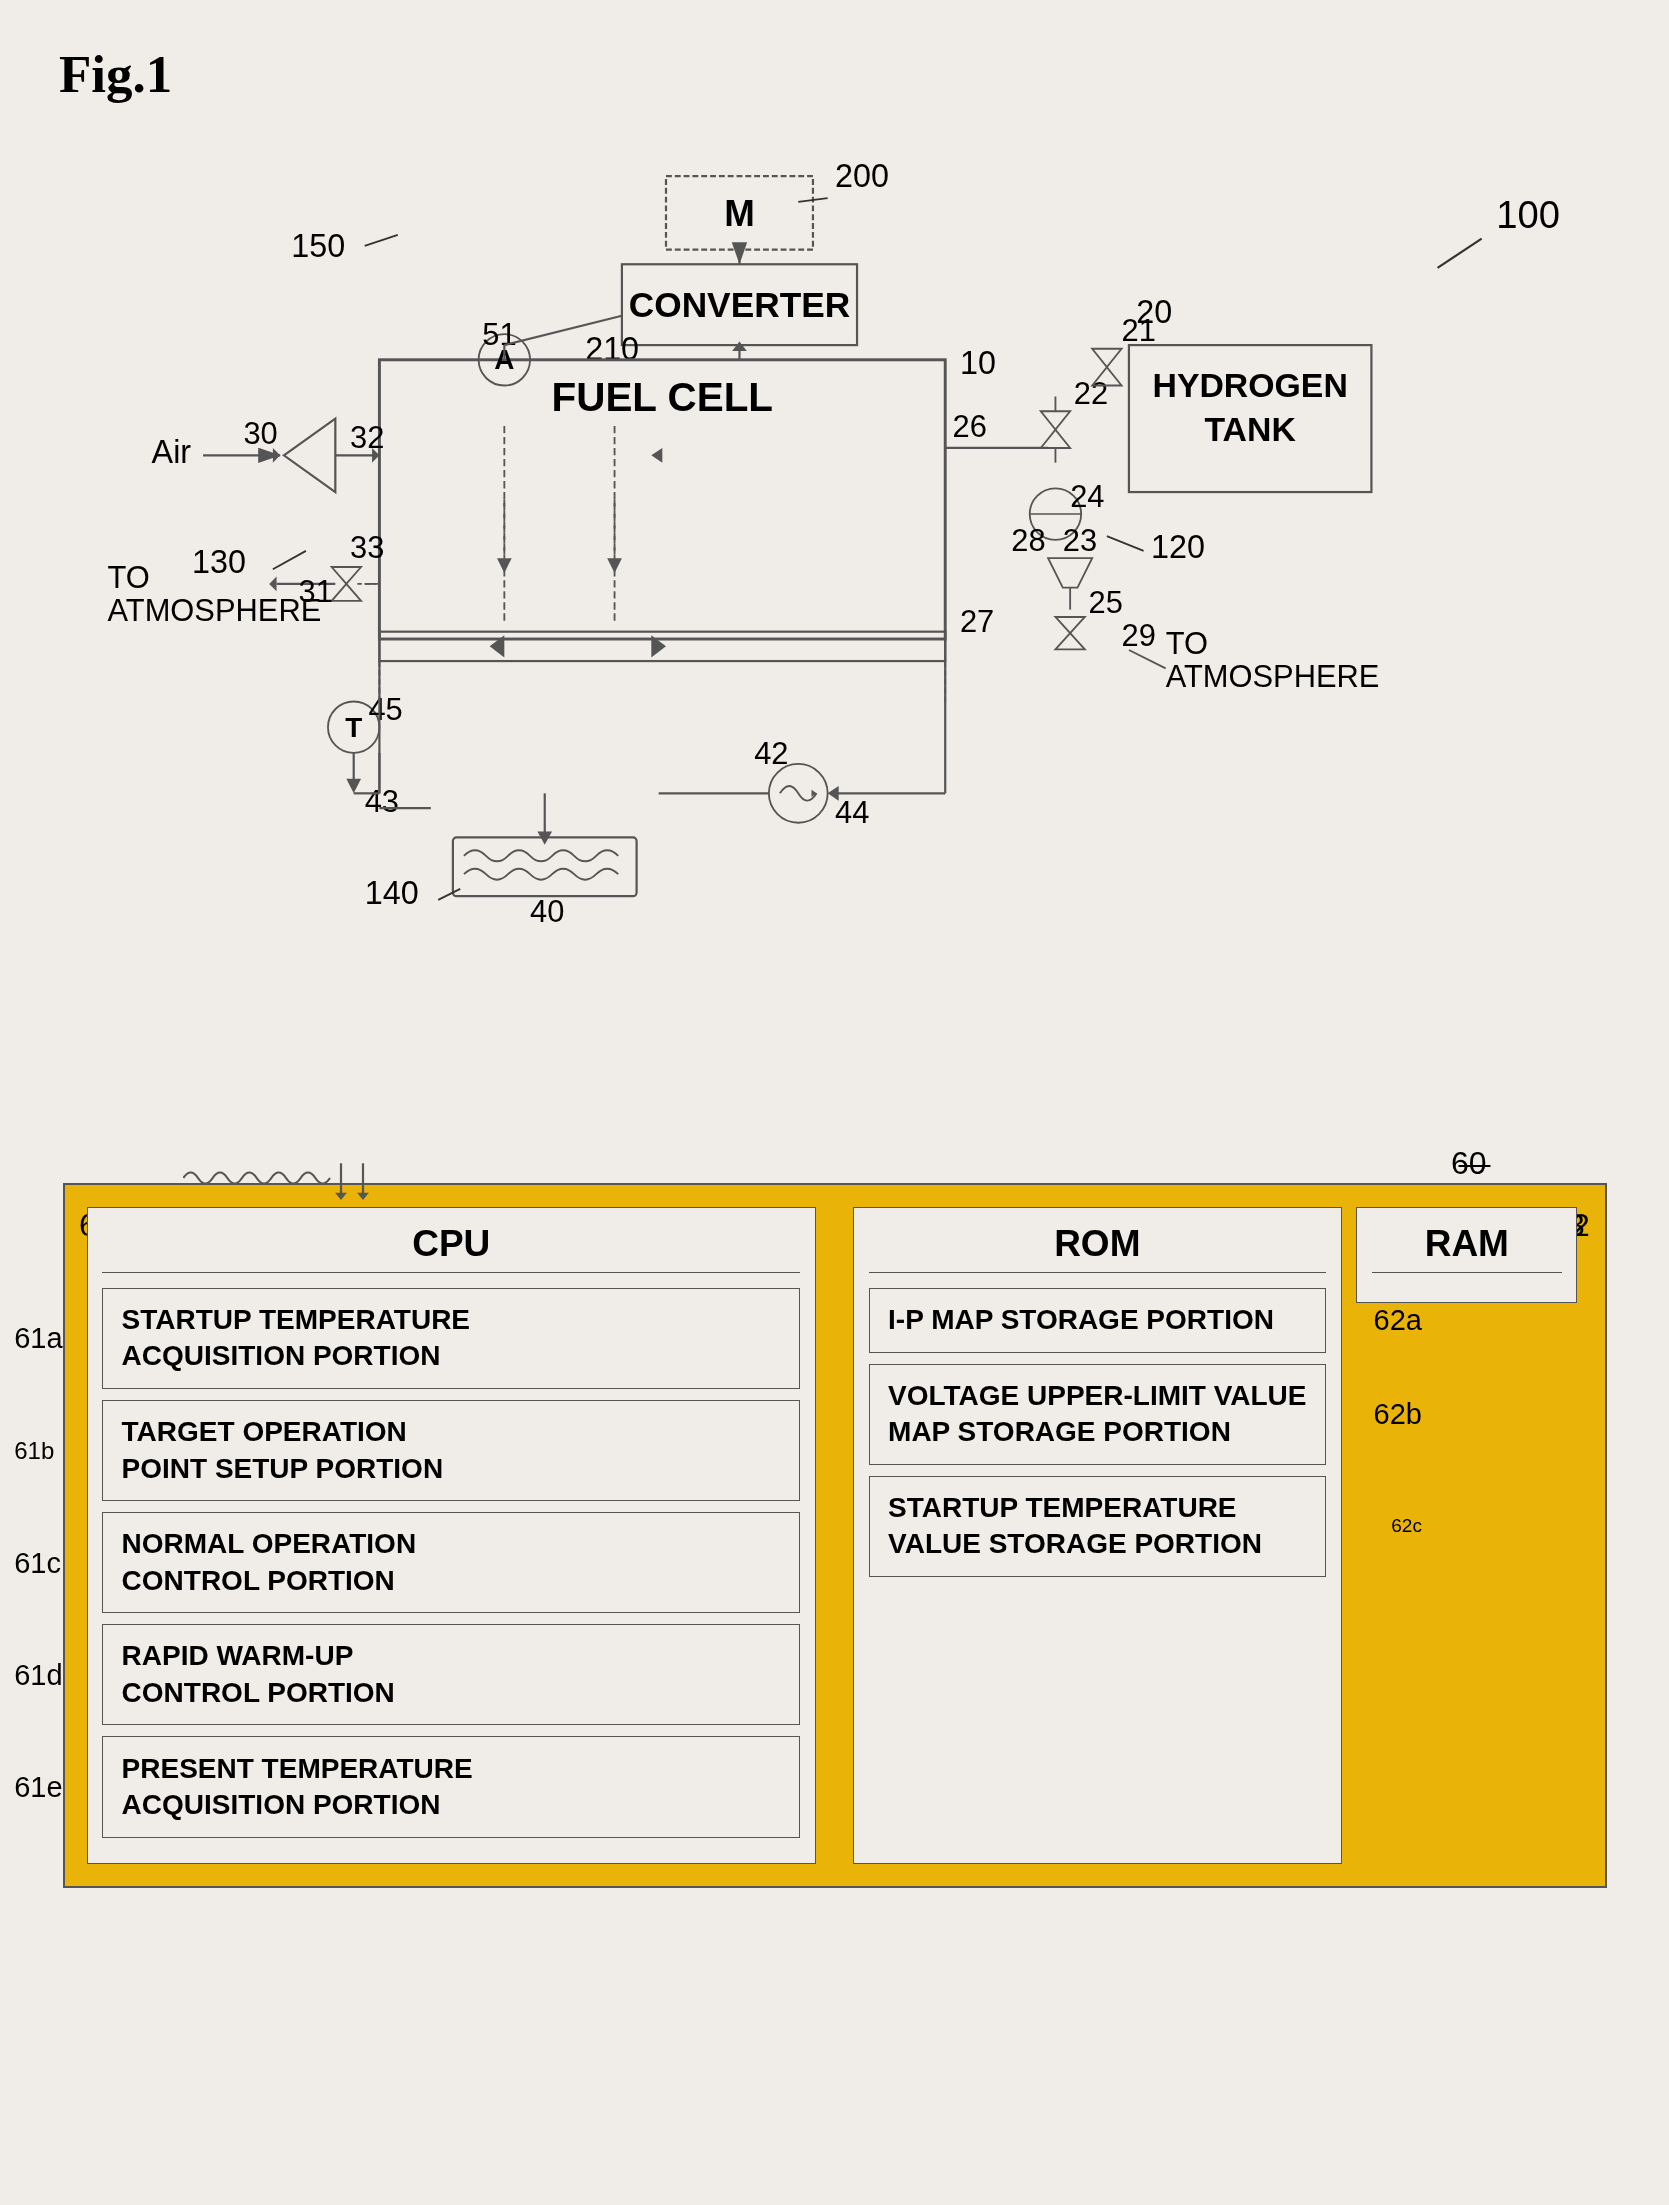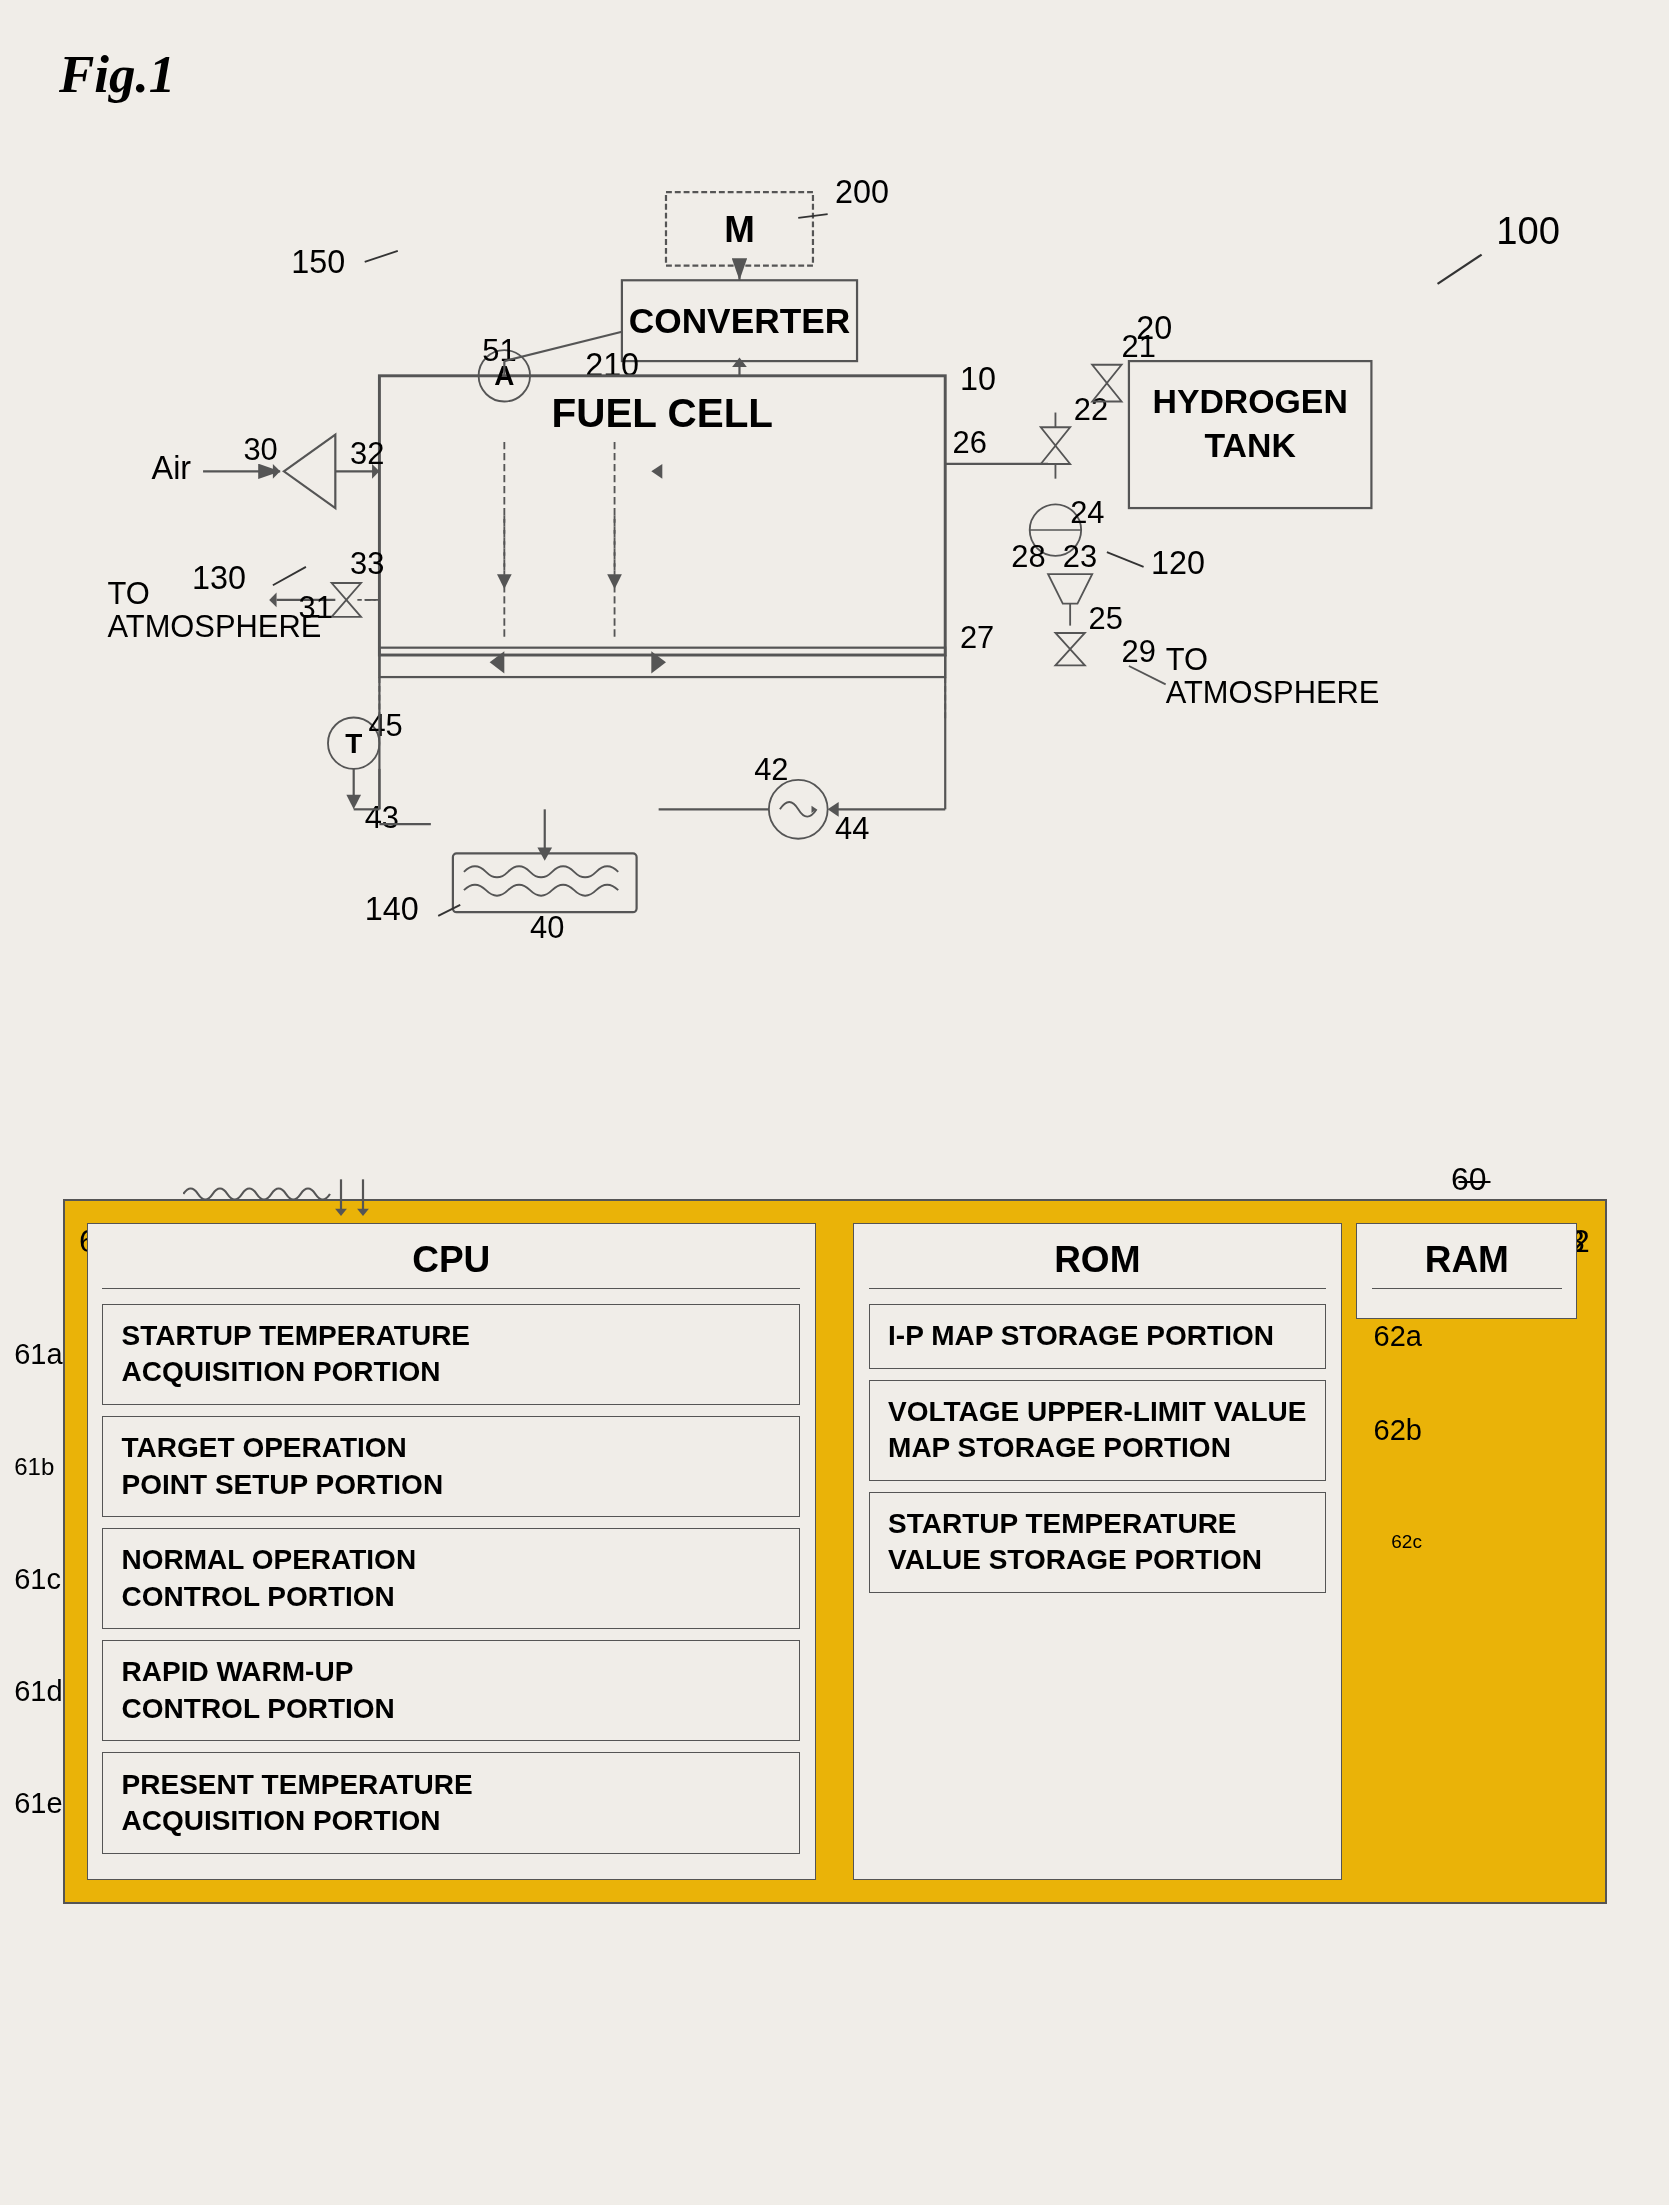--- a/index.html
+++ b/index.html
@@ -14,22 +14,21 @@
     .page {
       width: 1669px;
       min-height: 2205px;
       background: #f0ede8;
       position: relative;
       padding: 44px 59px;
     }
     .fig-label {
       font-size: 53px;
       font-weight: bold;
-      font-style: italic;
-      margin-bottom: 44px;
+      margin-bottom: 28px;
       font-family: serif;
     }
     
     .diagram-area {
       position: relative;
       width: 1544px;
       height: 992px;
       margin: 0 auto;
     }
     

